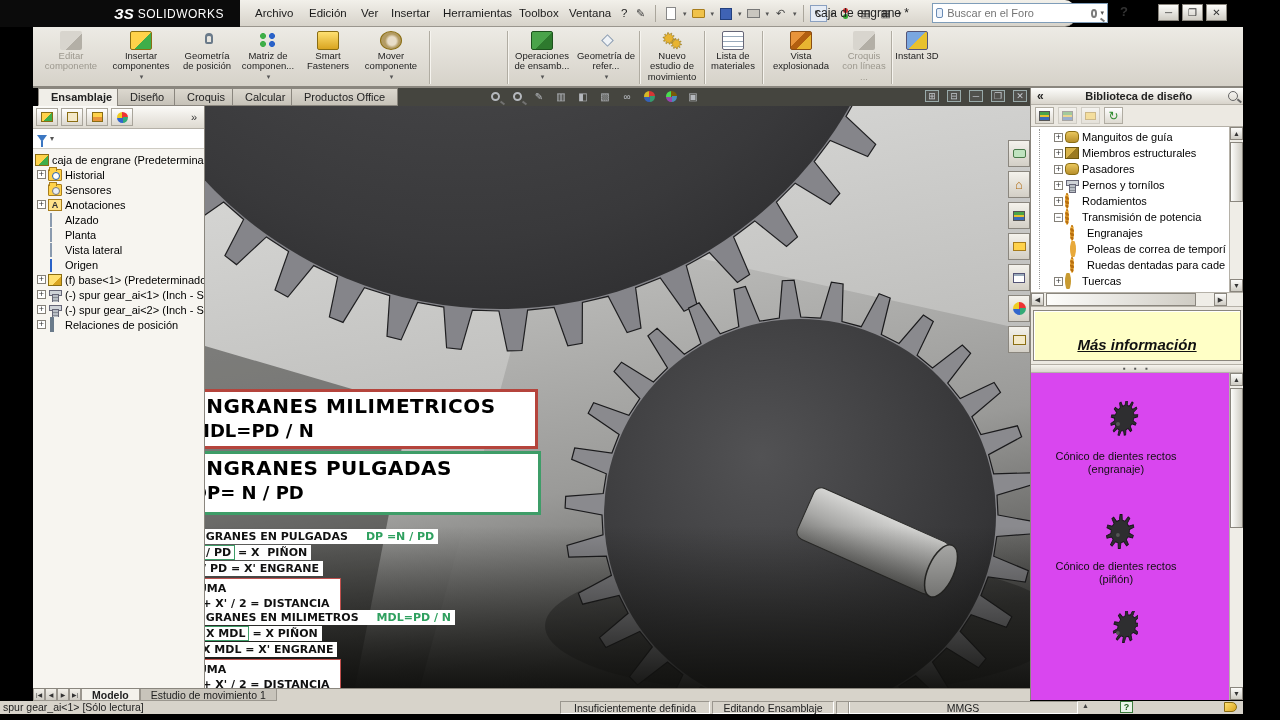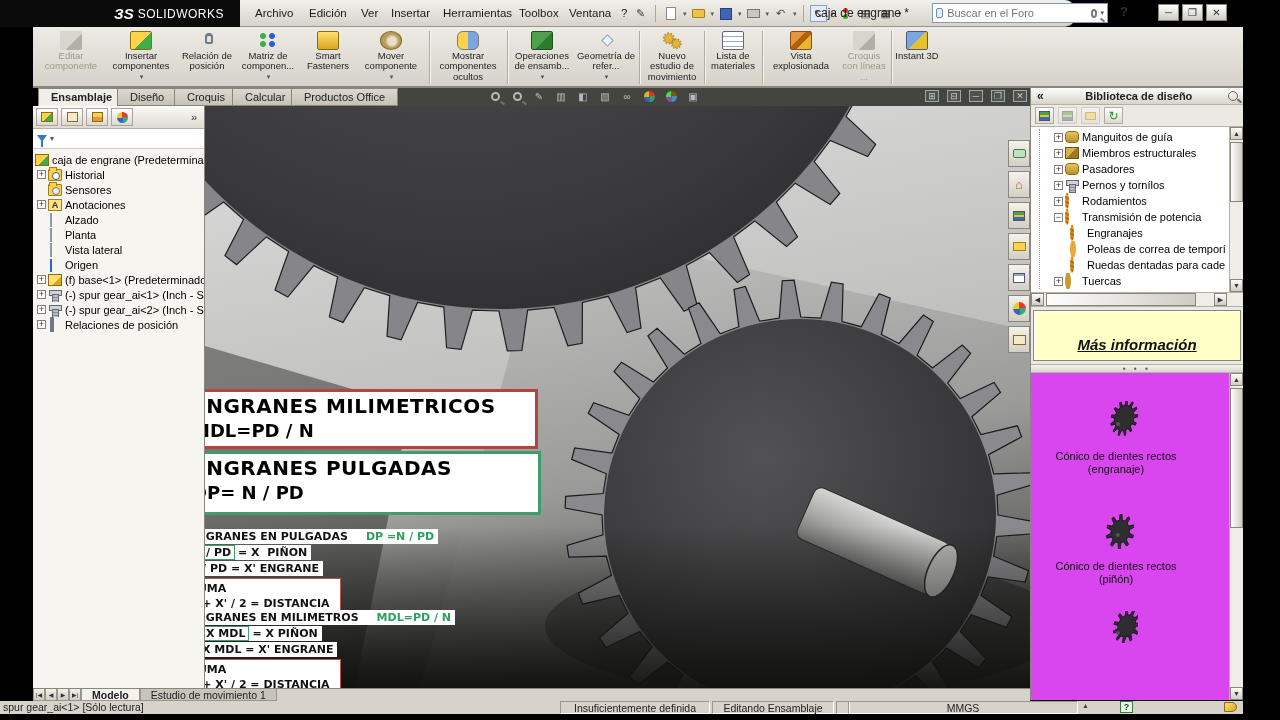--- a/index.html
+++ b/index.html
@@ -245,43 +245,39 @@
     </div>
   <div class="tbtn" style="left:72px;width:72px">
     <span class="tico" style="background:linear-gradient(135deg,#ffd24a 55%,#3fae49 55%);border:1px solid #8a6d12"></span>
     <span>Insertar componentes</span>
       <span class="dd">▾</span>
     </div>
   <div class="tbtn" style="left:146px;width:56px">
     <span class="tico">
         <span class="ic-clip" style="position:absolute;left:6px;top:2px"></span>
       </span>
-    <span>Relación de posición</span>
+    <span>Geometría de posición</span>
     </div>
   <div class="tbtn" style="left:204px;width:62px">
     <span class="tico" style="background:
       radial-gradient(circle 3px at 6px 5px,#3fae49 95%,transparent),radial-gradient(circle 3px at 6px 13px,#3fae49 95%,transparent),
       radial-gradient(circle 3px at 15px 5px,#2a62c8 95%,transparent),radial-gradient(circle 3px at 15px 13px,#2a62c8 95%,transparent)"></span>
     <span>Matriz de componen...</span>
       <span class="dd">▾</span>
     </div>
   <div class="tbtn" style="left:268px;width:54px">
     <span class="tico" style="background:linear-gradient(#ffe071,#d9a520);border:1px solid #8a6d12"></span>
     <span>Smart Fasteners</span>
     </div>
   <div class="tbtn" style="left:324px;width:68px">
     <span class="tico" style="background:radial-gradient(circle 7px at 11px 9px,#e8ddc8 60%,#b39b62 100%);border:1px solid #8a6d12;border-radius:50%"></span>
     <span>Mover componente</span>
       <span class="dd">▾</span>
     </div>
   <div class="tsep" style="left:396px"></div>
-  <div class="tbtn" style="left:399px;width:72px">
-    <span class="tico" style="background:linear-gradient(90deg,#ffd24a 50%,#7aa7e0 50%);border:1px solid #777;border-radius:6px"></span>
-    <span>Mostrar componentes ocultos</span>
-    </div>
   <div class="tsep" style="left:474px"></div>
   <div class="tbtn" style="left:477px;width:64px">
     <span class="tico" style="background:linear-gradient(135deg,#4aa34a 55%,#2e7a2e 55%);border:1px solid #1d521d"></span>
     <span>Operaciones de ensamb...</span>
       <span class="dd">▾</span>
     </div>
   <div class="tbtn" style="left:543px;width:60px">
     <span class="tico">
         <span class="ic-plane" style="position:absolute;left:6px;top:4px"></span>
       </span>

